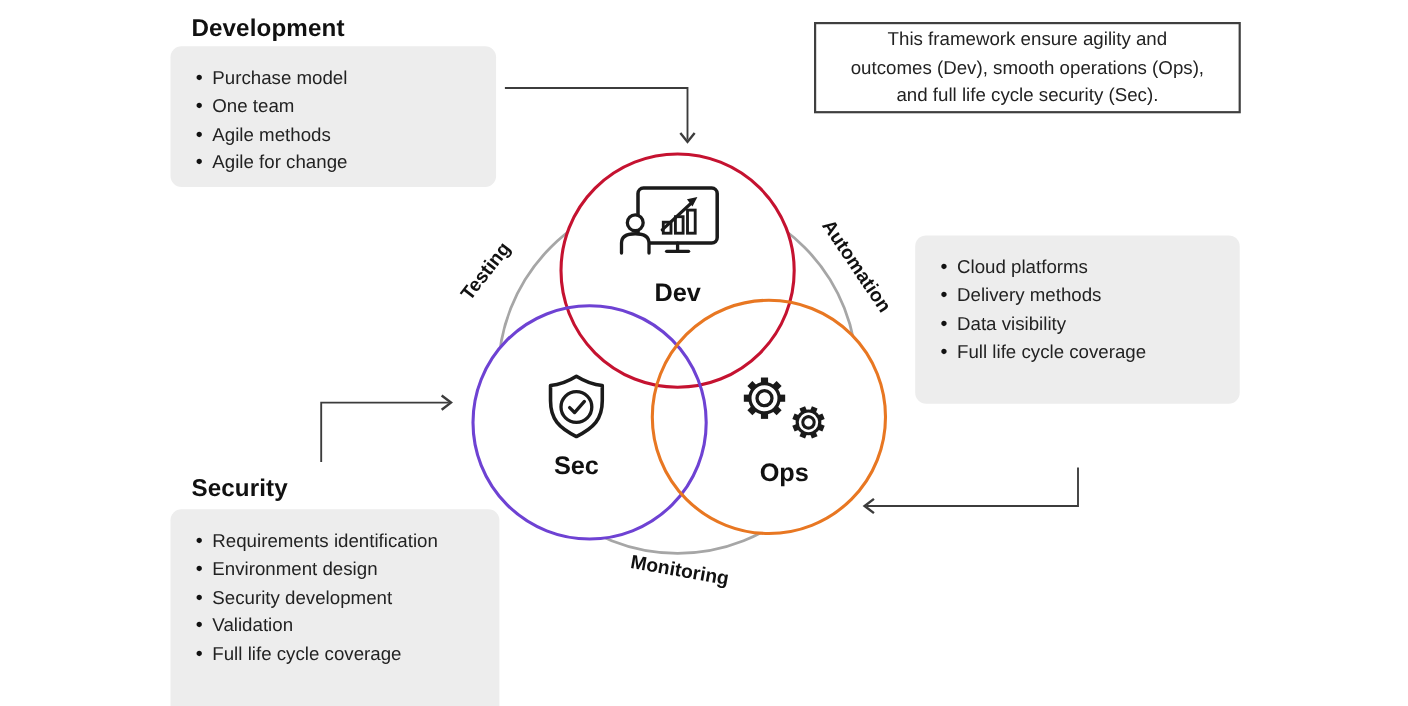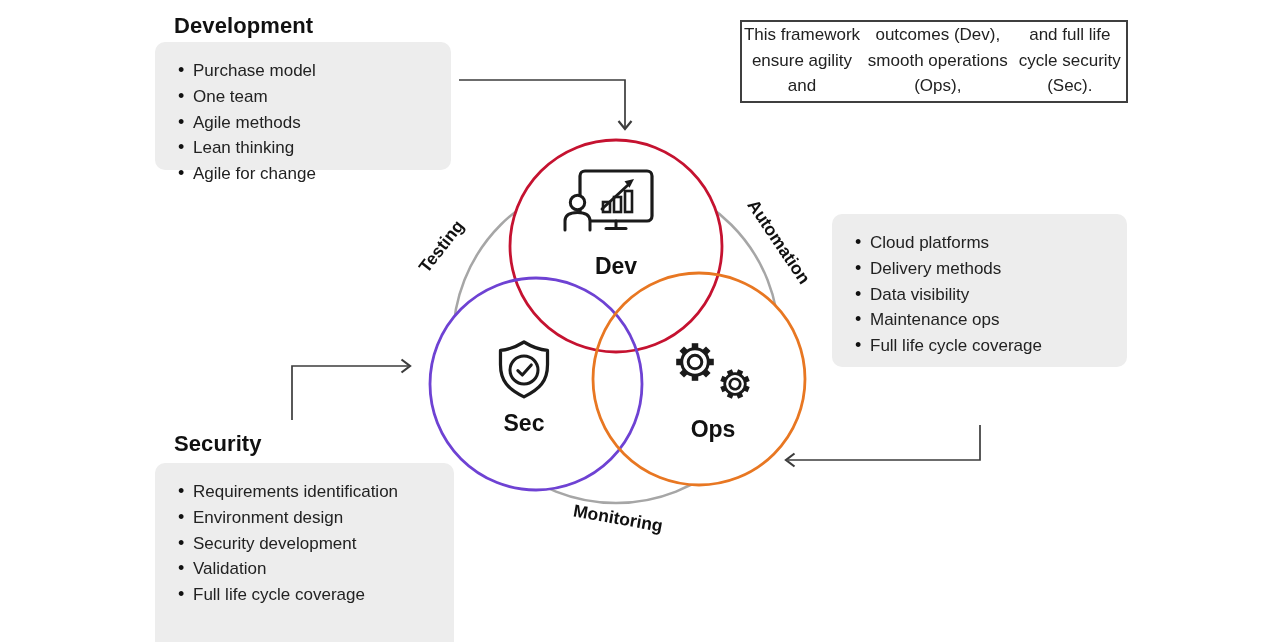--- a/index.html
+++ b/index.html
@@ -21,49 +21,47 @@
   .panel-box li{
     position:relative;padding-left:15px;font-size:17px;line-height:25.8px;
     color:#222;white-space:nowrap;
   }
   .panel-box li::before{
     content:"•";position:absolute;left:0;top:0;font-size:18px;color:#111;
   }
   .note-box{
     position:absolute;left:740px;top:20px;width:388px;height:83px;
     box-sizing:border-box;border:2px solid #3f3f3f;background:#fff;
-    display:flex;flex-direction:row;justify-content:center;
+    display:flex;flex-direction:column;justify-content:center;
     text-align:center;font-size:17px;line-height:1.5;color:#222;
   }
   svg{position:absolute;left:0;top:0;}
   .svg-label{font-family:"Liberation Sans", sans-serif;font-weight:700;fill:#111;}
 </style>
 </head>
 <body>
 
 <div class="canvas">
 
   <div class="panel-title" style="left:174px;top:13px;">Development</div>
   <div class="panel-box" style="left:155px;top:42px;width:296px;height:128px;">
     <ul>
       <li>Purchase model</li>
       <li>One team</li>
       <li>Agile methods</li>
-      <li>Lean thinking</li>
       <li>Agile for change</li>
     </ul>
   </div>
 
   <div class="panel-title" style="left:849px;top:194px;margin-top:33px;">Operations</div>
   <div class="panel-box" style="left:832px;top:214px;width:295px;height:153px;padding-top:16px;">
     <ul>
       <li>Cloud platforms</li>
       <li>Delivery methods</li>
       <li>Data visibility</li>
-      <li>Maintenance ops</li>
       <li>Full life cycle coverage</li>
     </ul>
   </div>
 
   <div class="panel-title" style="left:174px;top:431px;">Security</div>
   <div class="panel-box" style="left:155px;top:463px;width:299px;height:192px;">
     <ul>
       <li>Requirements identification</li>
       <li>Environment design</li>
       <li>Security development</li>

